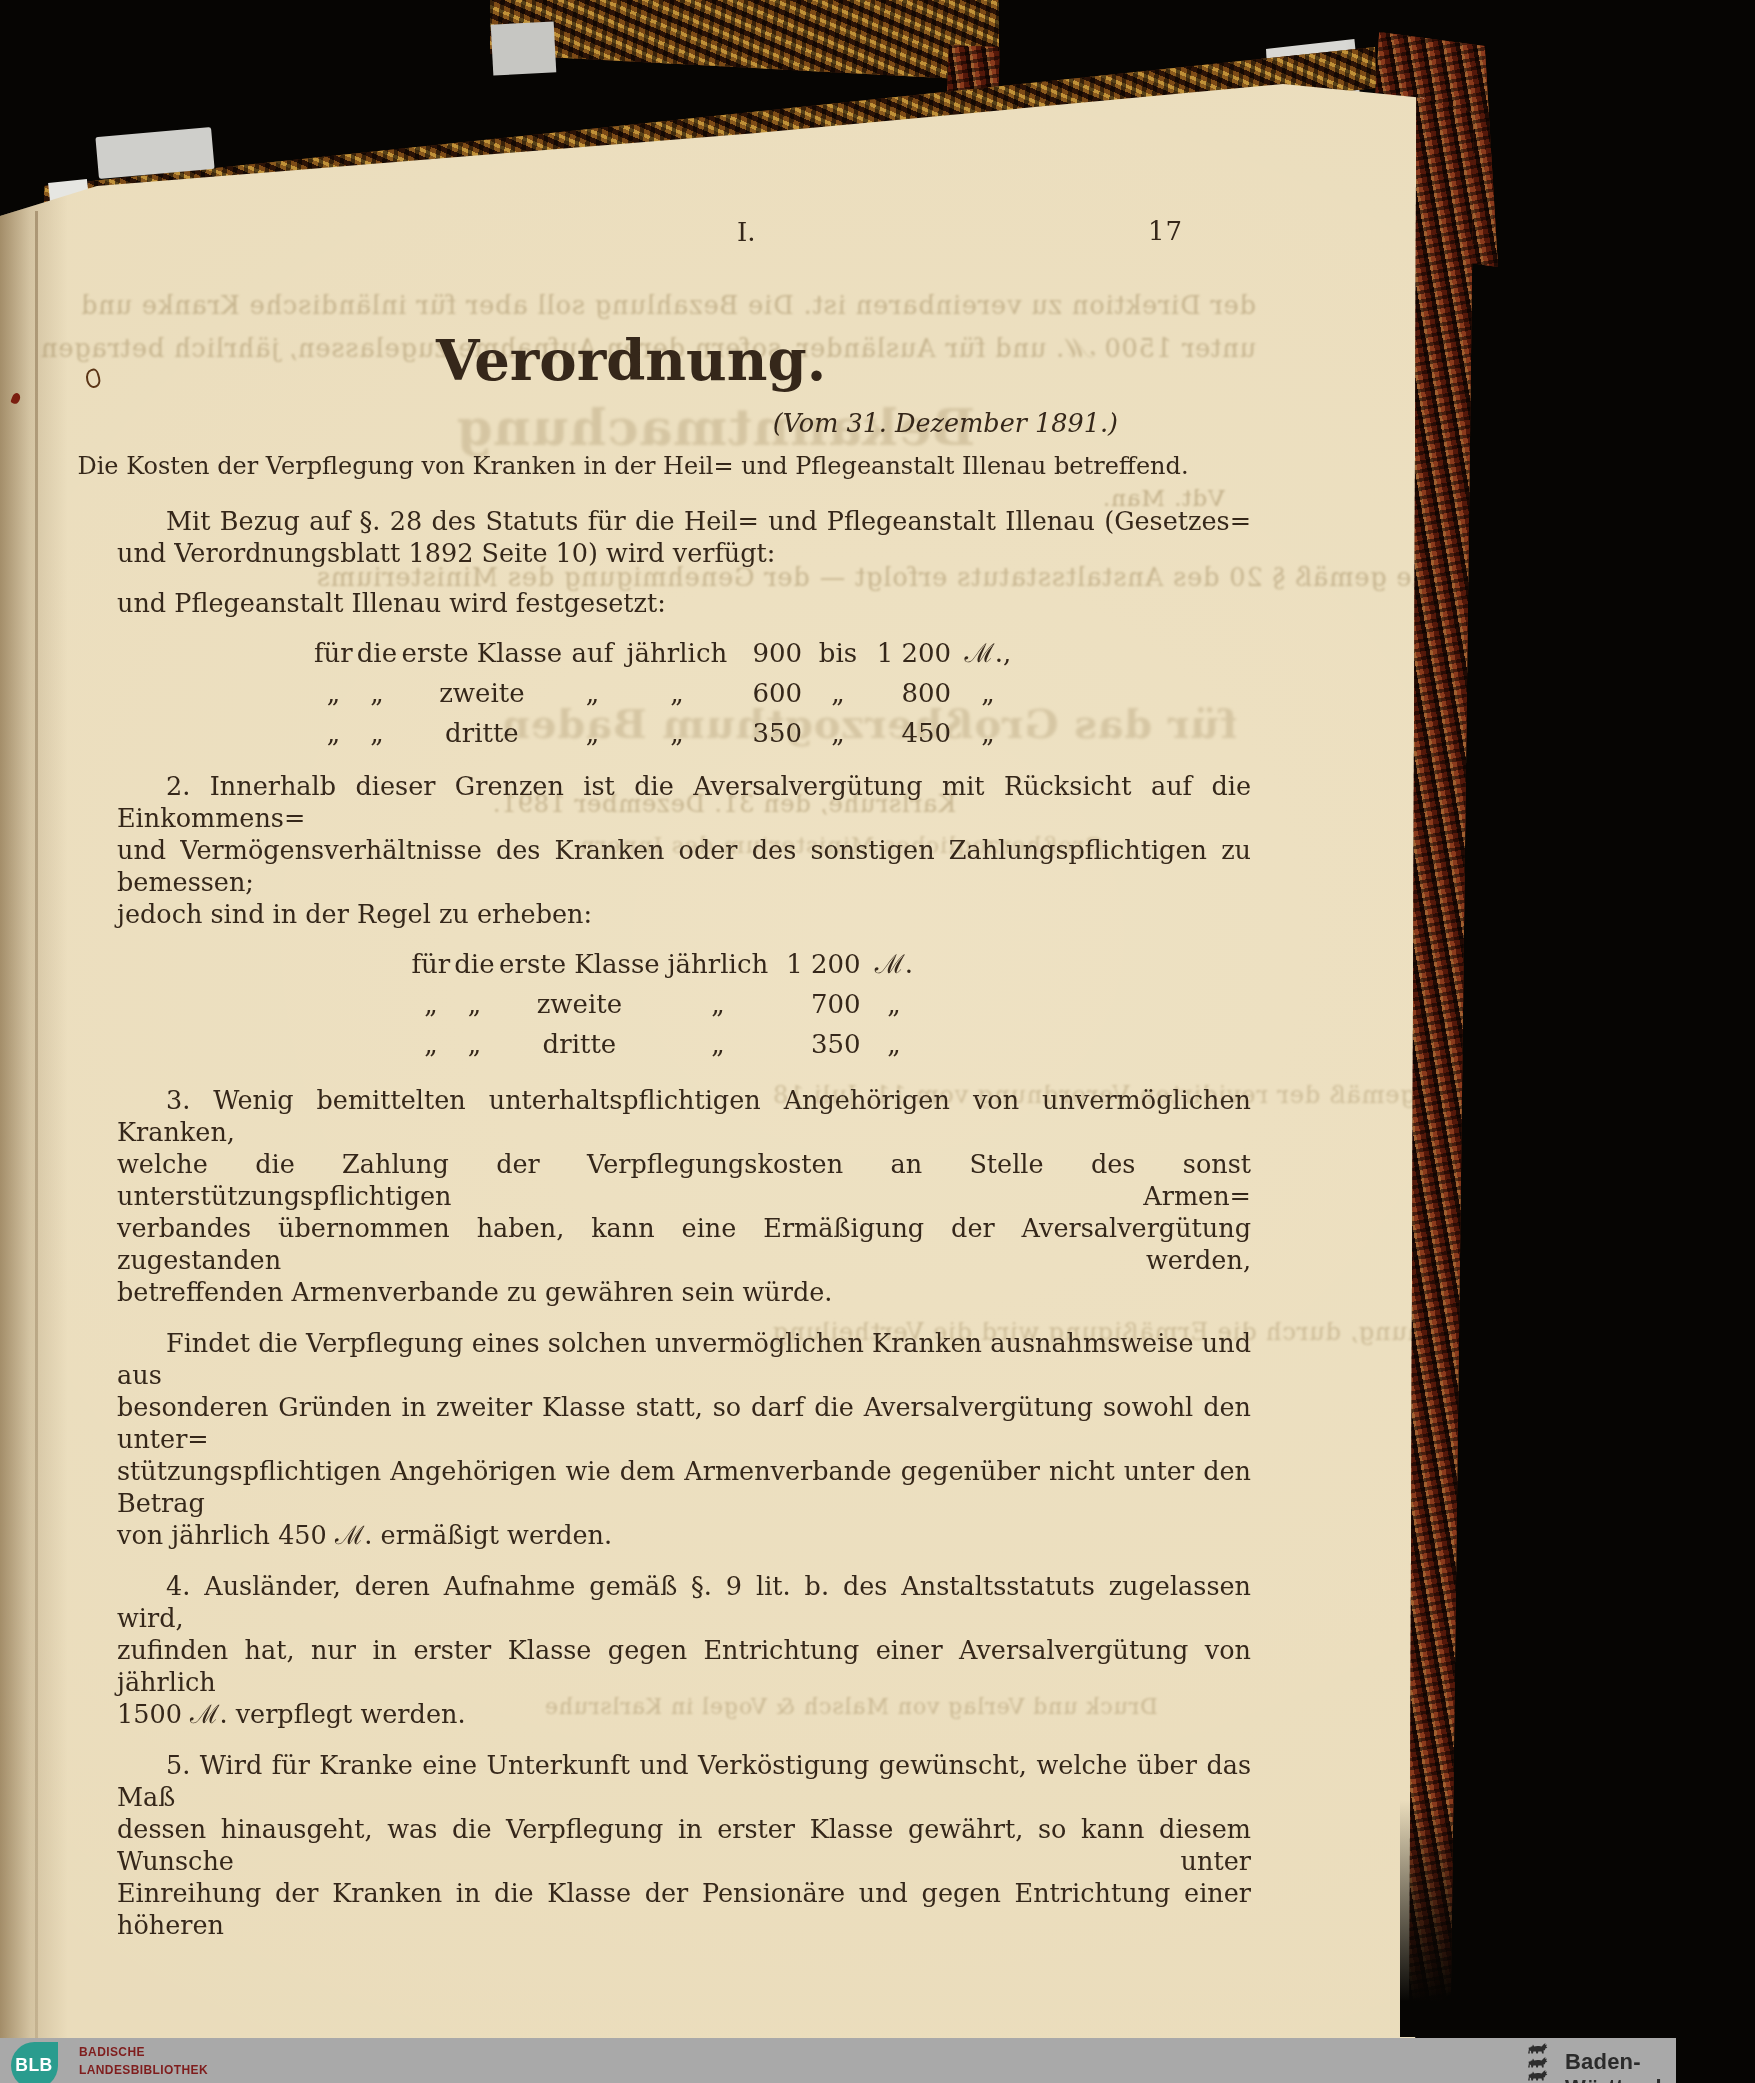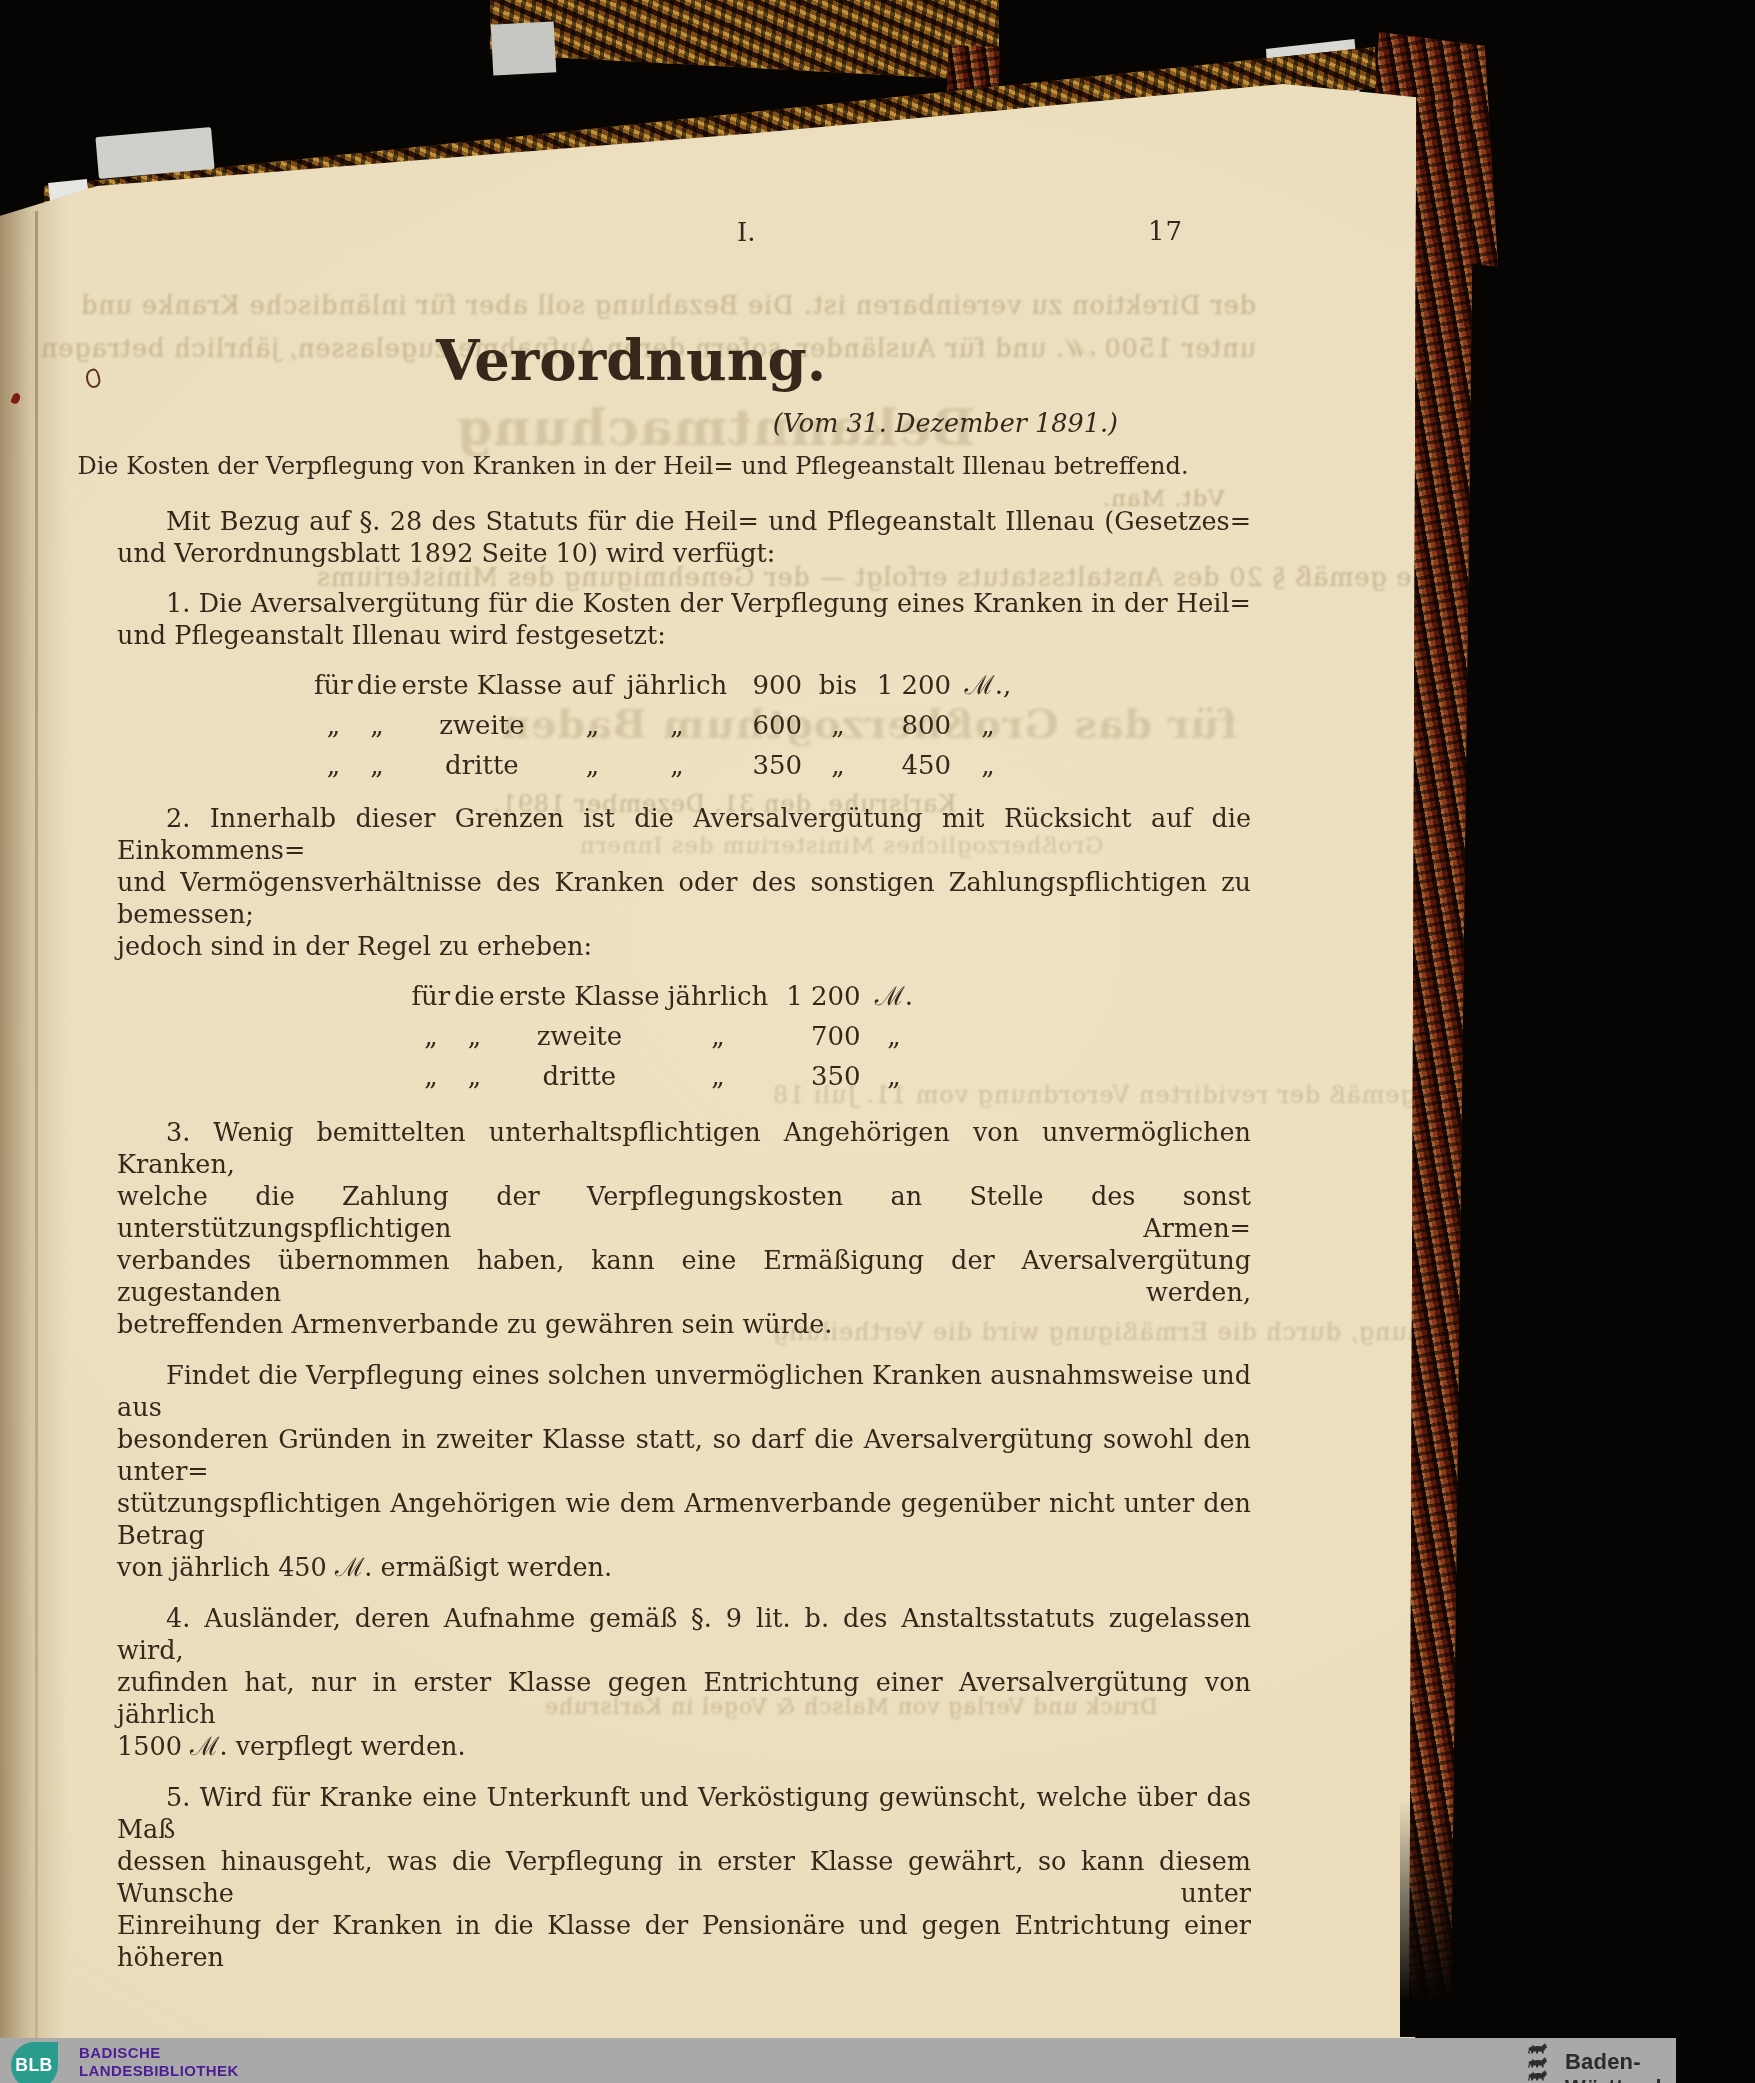--- a/index.html
+++ b/index.html
@@ -103,21 +103,21 @@
   #viewer-bar{
     position:absolute;left:0;bottom:0;width:1676px;height:46px;background:#a9a9a9;
     font-family:"Liberation Sans", sans-serif;z-index:50;
   }
   #blb-logo{
     position:absolute;left:10.5px;top:4.4px;width:47px;height:47px;background:#2a9c8e;
     border-radius:50% 0 50% 50%;
     display:flex;align-items:center;justify-content:center;
     color:#ffffff;font-weight:bold;font-size:17.6px;letter-spacing:0.4px;
   }
-  #library-name{position:absolute;left:79px;top:6.1px;color:#4c1d95;font-weight:bold;font-size:15px;line-height:17.6px;letter-spacing:0.4px;}
+  #library-name{position:absolute;left:79px;top:6.1px;color:#7f1d1d;font-weight:bold;font-size:12px;line-height:17.6px;letter-spacing:0.4px;}
   #bw-logo{position:absolute;left:1526px;top:2.6px;width:228px;height:42px;}
   #lion-stack{position:absolute;left:0;top:1.8px;width:26px;}
   .lion{display:block;height:12.3px;margin-bottom:0.9px;}
   #state-name{position:absolute;left:39px;top:8.8px;color:#2b2b2b;font-size:22px;font-weight:bold;letter-spacing:0.2px;}
 </style>
 </head>
 <body>
 
 <div class="abs mottle" id="top-center-band"></div>
 <div class="abs" id="gray-patch-2"></div>
@@ -155,21 +155,20 @@
     <div id="decree-title">Verordnung.</div>
     <div id="decree-date">(Vom 31. Dezember 1891.)</div>
     <div id="decree-subject">Die Kosten der Verpflegung von Kranken in der Heil= und Pflegeanstalt Illenau betreffend.</div>
 
     <div class="para" id="p-intro">
       <div class="ln j first">Mit Bezug auf §. 28 des Statuts für die Heil= und Pflegeanstalt Illenau (Gesetzes=</div>
       <div class="ln">und Verordnungsblatt 1892 Seite 10) wird verfügt:</div>
     </div>
 
     <div class="para" id="p-item1">
-      <div class="ln j first">1. Die Aversalvergütung für die Kosten der Verpflegung eines Kranken in der Heil=</div>
       <div class="ln">und Pflegeanstalt Illenau wird festgesetzt:</div>
     </div>
 
     <div class="rate-table" id="rate-table-1">
       <div class="cell">für</div>
       <div class="cell">die</div>
       <div class="cell">erste Klasse</div>
       <div class="cell">auf</div>
       <div class="cell">jährlich</div>
       <div class="cell num">900</div>

